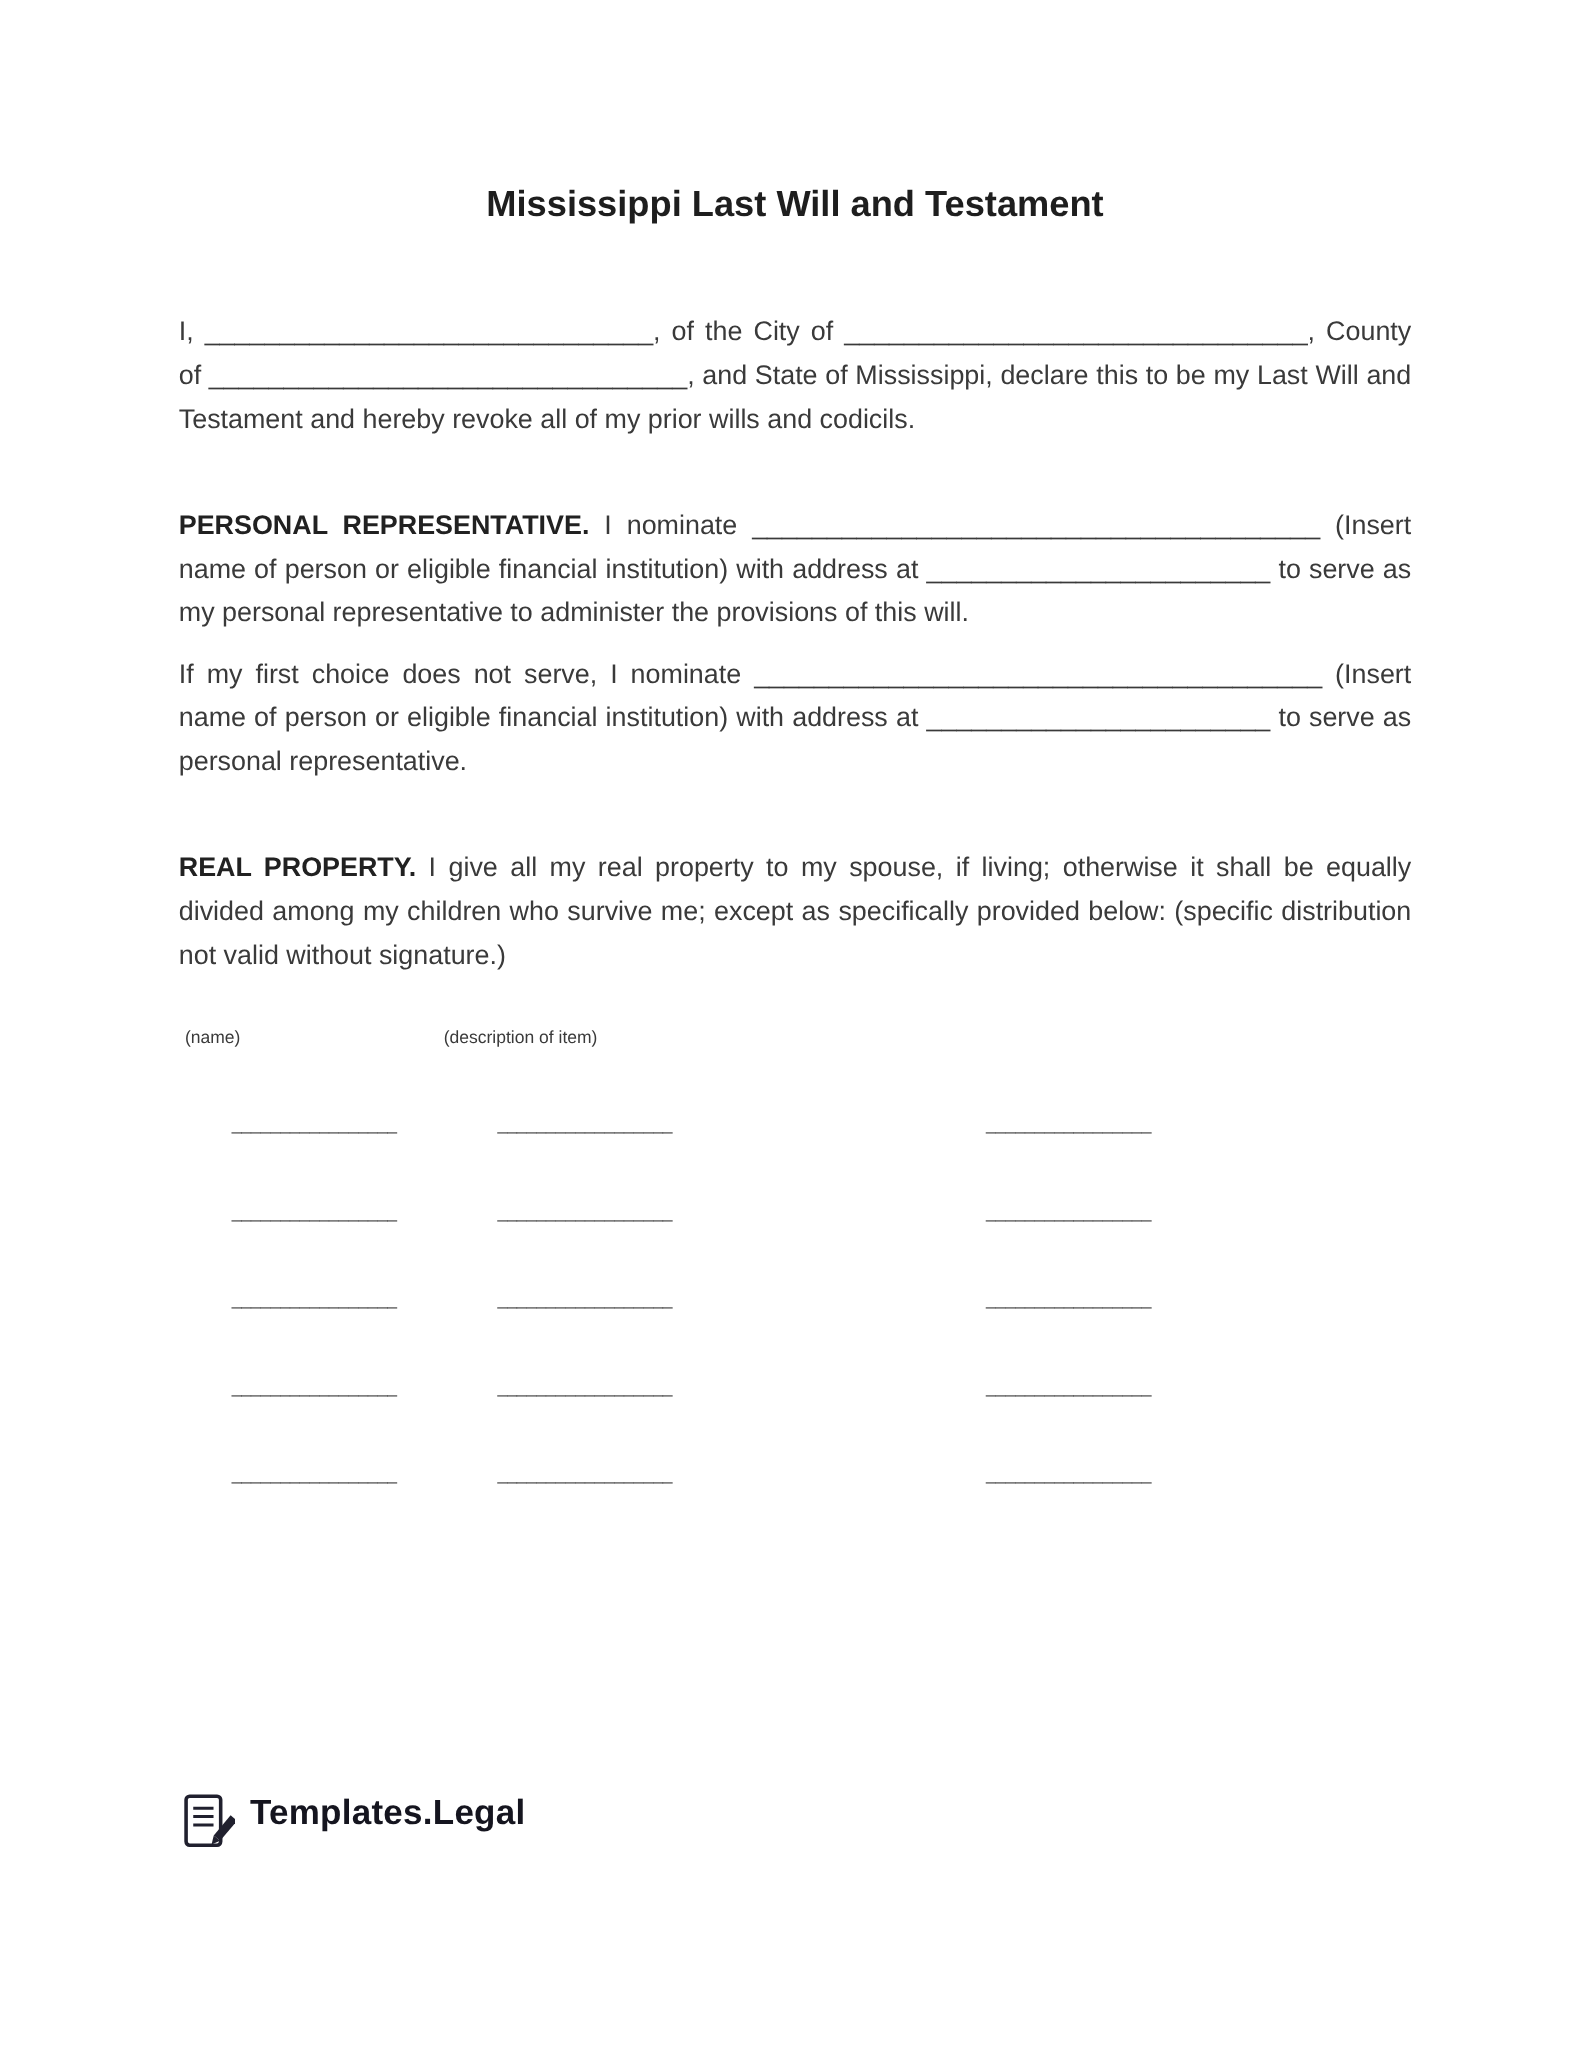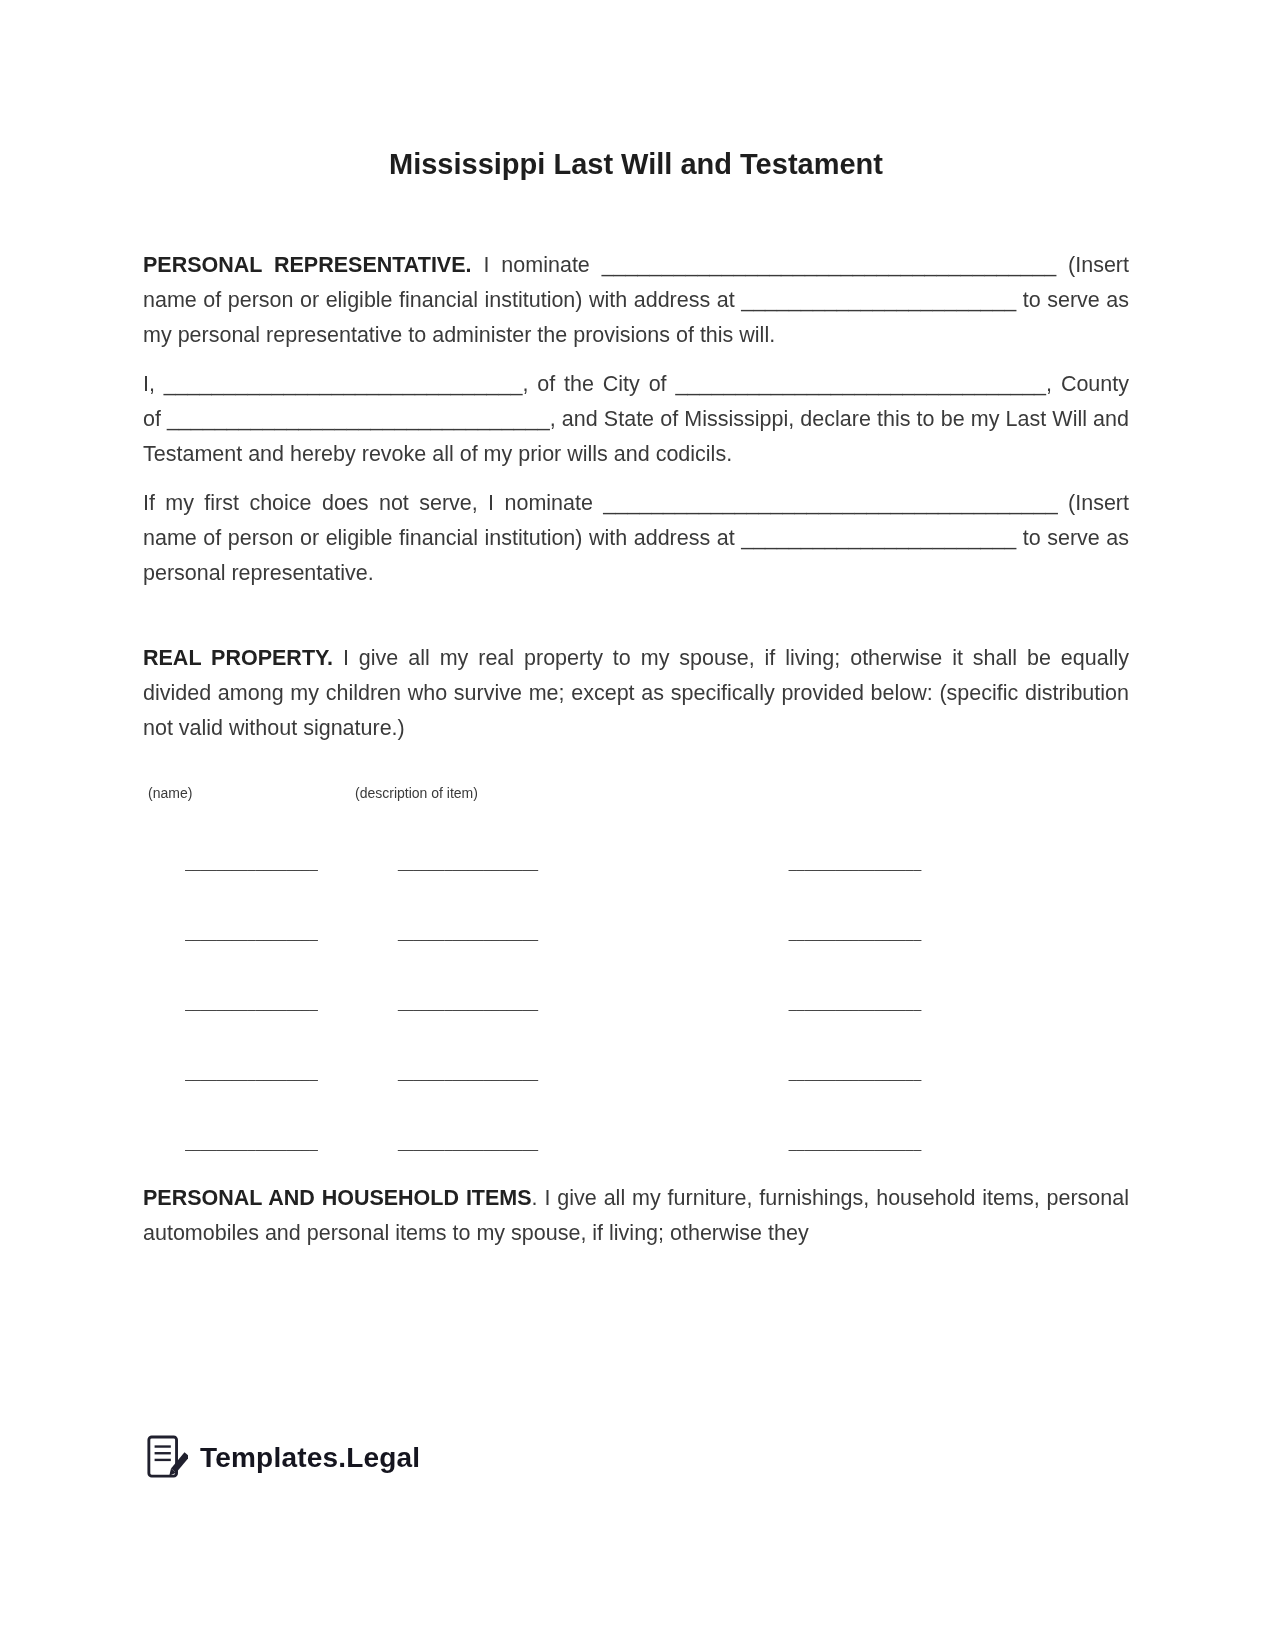--- a/index.html
+++ b/index.html
@@ -40,41 +40,40 @@
   .c1 { width: 207px; }
   .c2 { width: 226px; }
   .c3 { flex: 1; }
   .blank { white-space: nowrap; overflow: hidden; }
   .section-ph { margin-top: 20px; }
   .footer {
     position: absolute;
     left: 146px;
     top: 1434px;
     display: flex;
-    align-items: center;
     gap: 12px;
   }
   .logo { display: inline-flex; }
   .brand {
     font-size: 28px;
     font-weight: 700;
     color: #15151f;
     letter-spacing: 0.2px;
   }
 </style>
 </head>
 <body>
 
 <div class="content">
 
   <h1>Mississippi Last Will and Testament</h1>
 
+  <p class="para"><span>I, ______________________________, of the City of _______________________________, County of ________________________________, and State of Mississippi, declare this to be my Last Will and Testament and hereby revoke all of my prior wills and codicils.</span></p>
+
   <p class="para section"><strong>PERSONAL REPRESENTATIVE.</strong><span> I nominate ______________________________________ (Insert name of person or eligible financial institution) with address at _______________________ to serve as my personal representative to administer the provisions of this will.</span></p>
-
-  <p class="para"><span>I, ______________________________, of the City of _______________________________, County of ________________________________, and State of Mississippi, declare this to be my Last Will and Testament and hereby revoke all of my prior wills and codicils.</span></p>
 
   <p class="para"><span>If my first choice does not serve, I nominate ______________________________________ (Insert name of person or eligible financial institution) with address at _______________________ to serve as personal representative.</span></p>
 
   <p class="para section"><strong>REAL PROPERTY.</strong><span> I give all my real property to my spouse, if living; otherwise it shall be equally divided among my children who survive me; except as specifically provided below: (specific distribution not valid without signature.)</span></p>
 
 
   <div class="ptable">
     <div class="trow thead">
       <span class="c1">(name)</span>
       <span class="c2">(description of item)</span>
@@ -100,21 +99,20 @@
       <span class="c2 blank">__________________</span>
       <span class="c3 blank">_________________</span>
     </div>
     <div class="trow blanks">
       <span class="c1 blank">_________________</span>
       <span class="c2 blank">__________________</span>
       <span class="c3 blank">_________________</span>
     </div>
   </div>
 
-  <p class="para section-ph"><strong>PERSONAL AND HOUSEHOLD ITEMS</strong><span>. I give all my furniture, furnishings, household items, personal automobiles and personal items to my spouse, if living; otherwise they</span></p>
 
 </div>
 
 <footer class="footer">
   <span class="logo">
     <svg width="42" height="48" viewBox="0 0 44 50" xmlns="http://www.w3.org/2000/svg">
       <rect x="3" y="3" width="29" height="41" rx="3" fill="none" stroke="#20202e" stroke-width="3"></rect>
       <line x1="9" y1="13" x2="26" y2="13" stroke="#20202e" stroke-width="2.5"></line>
       <line x1="9" y1="20" x2="26" y2="20" stroke="#20202e" stroke-width="2.5"></line>
       <line x1="9" y1="27" x2="26" y2="27" stroke="#20202e" stroke-width="2.5"></line>

